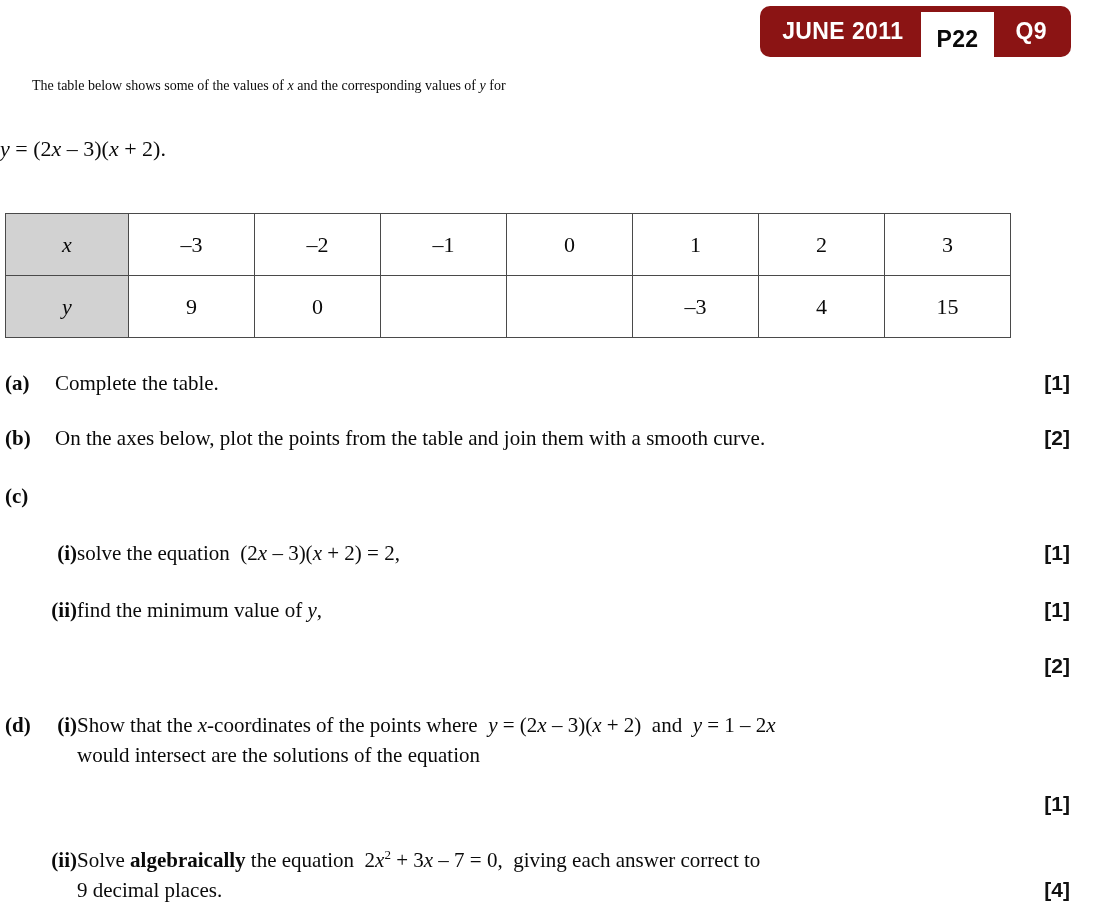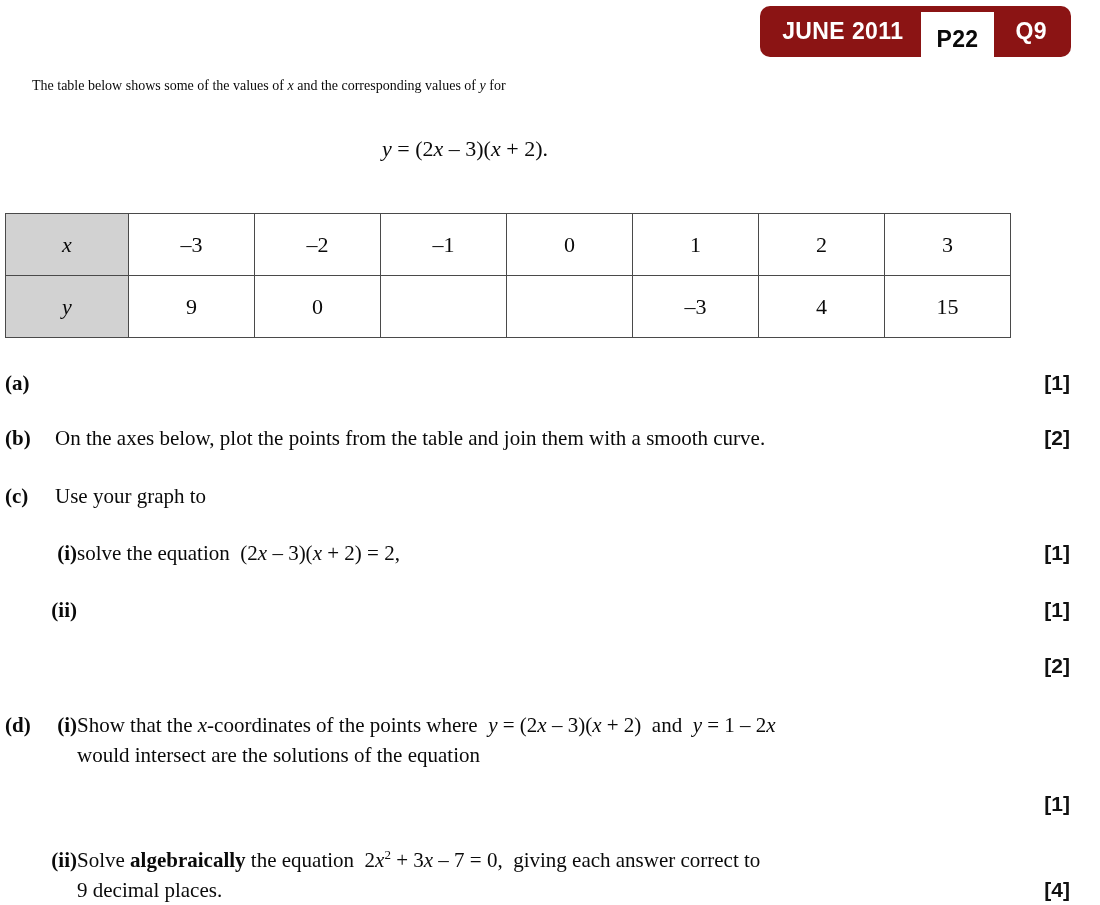--- a/index.html
+++ b/index.html
@@ -38,21 +38,21 @@
   }
   .b-q { padding: 0 24px 0 22px; }
 
   
   .intro {
     position: absolute; top: 78px; left: 4px;
     font-size: 14px; white-space: pre-wrap; margin-left: 28px;
   }
   .eq-wrap {
     position: absolute; left: 0; width: 930px;
-    text-align: center; font-size: 22px; white-space: pre-wrap;
+    text-align: left; font-size: 22px; white-space: pre-wrap;
   }
 
   
   table.vals {
     position: absolute; top: 213px; left: 5px;
     border-collapse: collapse; table-layout: fixed;
   }
   table.vals td {
     border: 1px solid #4a4a4a;
     width: 126px; height: 62px;
@@ -115,42 +115,43 @@
       <td></td>
       <td>–3</td>
       <td>4</td>
       <td>15</td>
     </tr>
   </tbody>
     </table>
 
   <div class="qrow" style="top:368px">
     <span class="qlab">(a)</span>
+    <span class="qtext">Complete the table.</span>
   </div>
   <div class="mark" style="top:368px">[1]</div>
 
   <div class="qrow" style="top:423px">
     <span class="qlab">(b)</span>
     <span class="qtext">On the axes below, plot the points from the table and join them with a smooth curve.</span>
   </div>
   <div class="mark" style="top:423px">[2]</div>
 
   <div class="qrow" style="top:481px">
     <span class="qlab">(c)</span>
-    <span class="qtext">Use your graph to</span>
   </div>
 
   <div class="qrow" style="top:538px">
     <span class="rlab">(i)</span>
     <span class="qtext"><span>solve the equation  (2</span><span class="it">x</span><span> – 3)(</span><span class="it">x</span><span> + 2) = 2,</span></span>
   </div>
   <div class="mark" style="top:538px">[1]</div>
 
   <div class="qrow" style="top:595px">
     <span class="rlab">(ii)</span>
+    <span class="qtext"><span>find the minimum value of </span><span class="it">y</span><span>,</span></span>
   </div>
   <div class="mark" style="top:595px">[1]</div>
 
   <div class="mark" style="top:651px">[2]</div>
 
   <div class="qrow" style="top:710px">
     <span class="qlab">(d)</span>
     <span class="rlab2">(i)</span>
     <span class="qtext"><span>Show that the </span><span class="it">x</span><span>-coordinates of the points where  </span><span class="it">y</span><span> = (2</span><span class="it">x</span><span> – 3)(</span><span class="it">x</span><span> + 2)  and  </span><span class="it">y</span><span> = 1 – 2</span><span class="it">x</span><br><span>would intersect are the solutions of the equation</span></span>
   </div>

